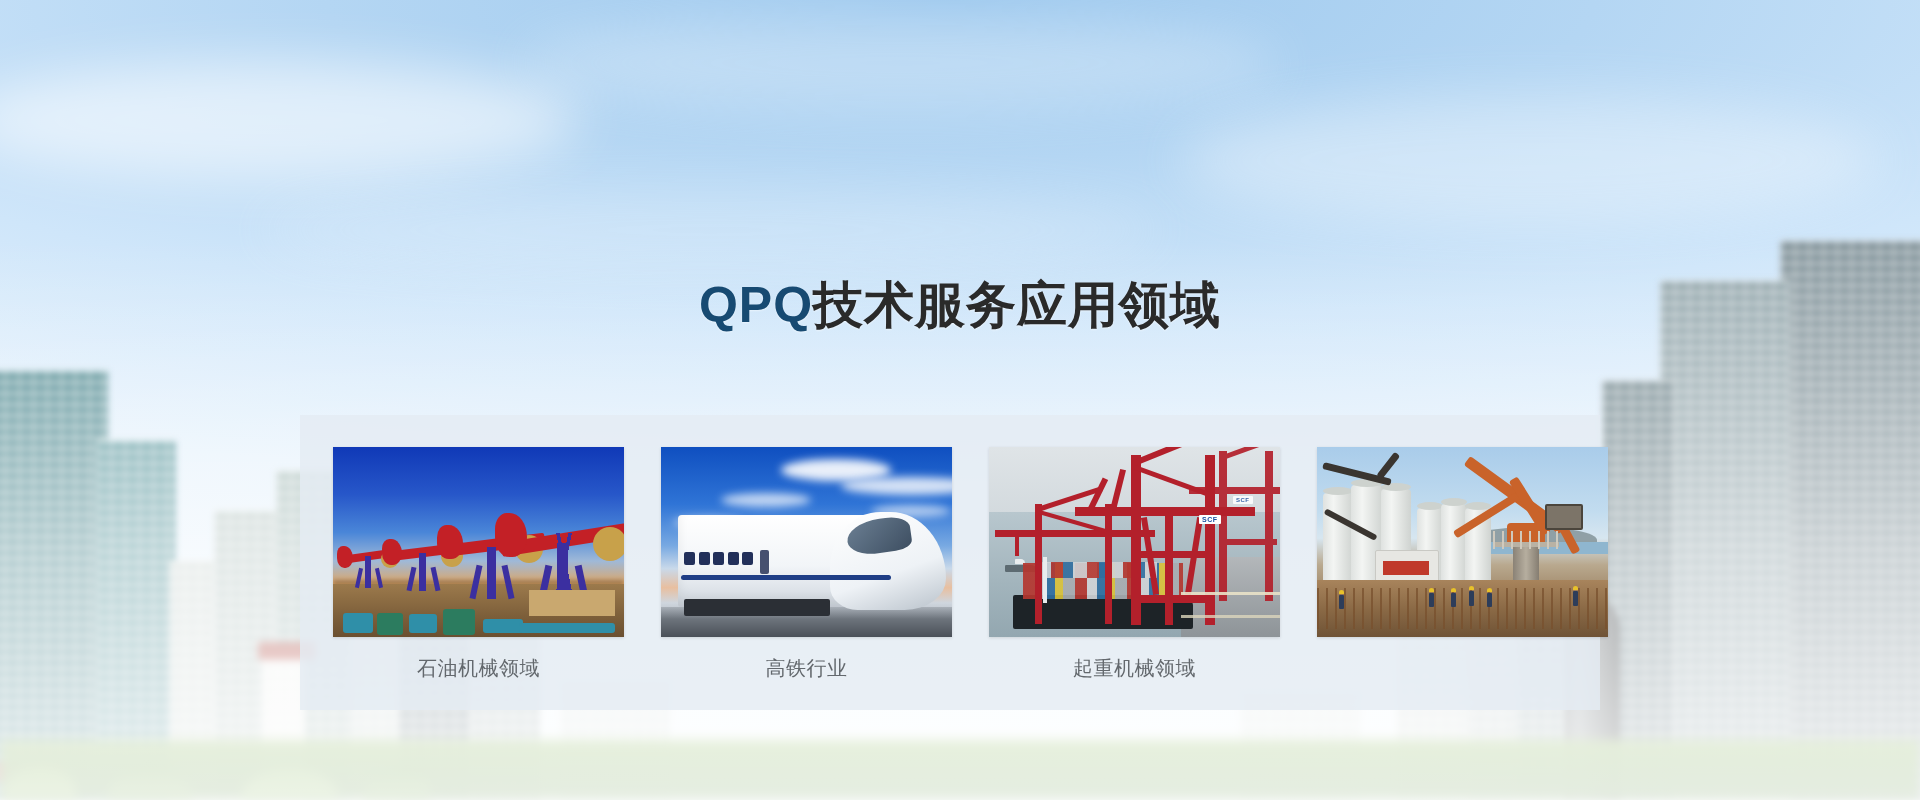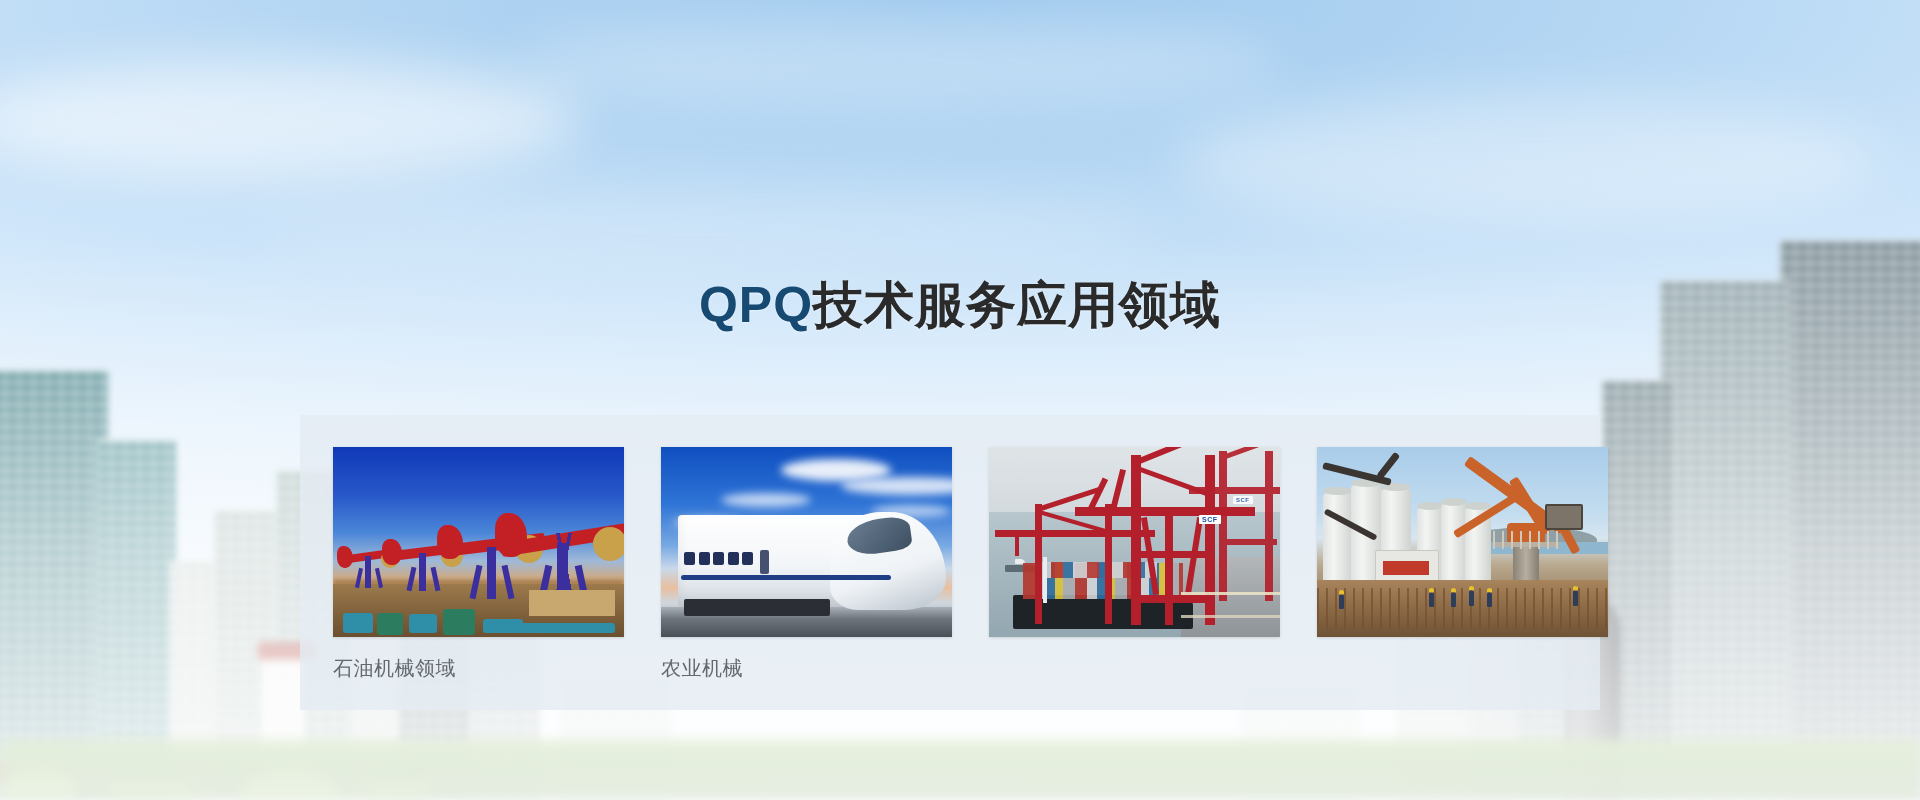--- a/index.html
+++ b/index.html
@@ -70,21 +70,21 @@
     position:absolute;left:33px;top:32px;width:1236px;height:220px;
     display:flex;gap:37px;
   }
   .card{width:291px;}
   .thumb{
     width:291px;height:190px;overflow:hidden;position:relative;
     box-shadow:0 1px 3px rgba(0,0,0,.12);
     background:#123;
   }
   .caption{
-    margin-top:18px;font-size:20px;color:#63686d;
+    margin-top:18px;text-align:center;font-size:20px;color:#63686d;
     letter-spacing:.5px;
   }
 
   
   .oil{position:absolute;inset:0;
     background:linear-gradient(180deg,#1039b7 0%, #2757c9 25%, #4a86d8 45%, #9fb9d8 60%, #e8a355 74%, #f0c07a 83%, #b08a54 90%, #8a6a3f 100%);}
   .oil .horizon{position:absolute;left:0;right:0;top:70%;height:6px;background:rgba(60,40,25,.35);filter:blur(2px);}
   .oil .ground{position:absolute;left:0;right:0;top:72%;bottom:0;
     background:linear-gradient(180deg,#9c7a4c 0%,#7d5f3a 60%,#6a4f30 100%);}
   .pj{position:absolute;bottom:22%;}
@@ -272,21 +272,21 @@
             <div class="windshield"></div>
             <div class="stripe"></div>
             <div class="win" style="left:8%;bottom:38%;width:11px;height:13px;"></div>
             <div class="win" style="left:13%;bottom:38%;width:11px;height:13px;"></div>
             <div class="win" style="left:18%;bottom:38%;width:11px;height:13px;"></div>
             <div class="win" style="left:23%;bottom:38%;width:11px;height:13px;"></div>
             <div class="win" style="left:28%;bottom:38%;width:11px;height:13px;"></div>
             <div class="win" style="left:34%;bottom:33%;width:9px;height:24px;background:#46506f;"></div>
           </div>
         </div>
-        <div class="caption">农业机械</div>
+        <div class="caption">高铁行业</div>
       </div>
 
       <div class="card">
         <div class="thumb">
           <div class="port">
             <div class="sea"></div>
             <div class="quay"></div>
 
             <div class="ship" style="left:16px;top:62%;width:32px;height:7px;background:#5d6b72;"></div>
             <div class="ship" style="left:26px;top:59%;width:10px;height:5px;background:#e9edef;"></div>
@@ -332,20 +332,21 @@
               <i style="left:30px;top:88px;width:58px;height:6px;"></i>
             </div>
 
             <div class="scf" style="left:210px;top:36%;">SCF</div>
             <div class="scf" style="left:244px;top:26%;font-size:6px;opacity:.85;">SCF</div>
 
             <div style="position:absolute;right:0;bottom:22%;width:34%;height:3px;background:#e9e2c8;opacity:.9;"></div>
             <div style="position:absolute;right:0;bottom:10%;width:34%;height:3px;background:#dcd6bd;opacity:.8;"></div>
           </div>
         </div>
+        <div class="caption">起重机械领域</div>
       </div>
 
       <div class="card">
         <div class="thumb">
           <div class="pump">
             <div class="hill" style="left:150px;top:42%;width:130px;height:26px;"></div>
             <div class="water" style="left:150px;top:50%;width:141px;height:12px;"></div>
 
             <div class="silo" style="left:6px;top:24%;width:30px;height:55%;"></div>
             <div class="silo" style="left:34px;top:20%;width:32px;height:59%;"></div>

